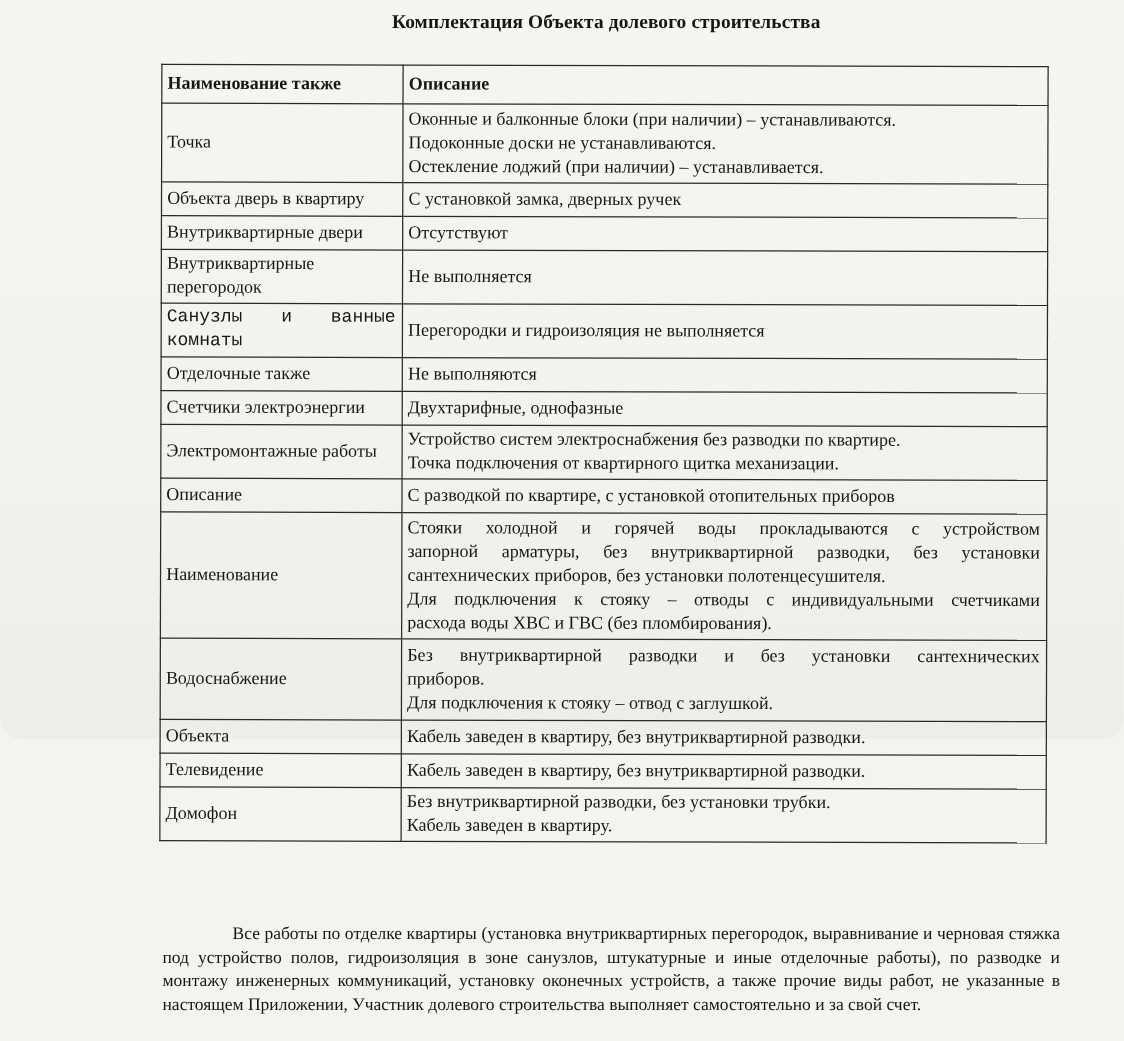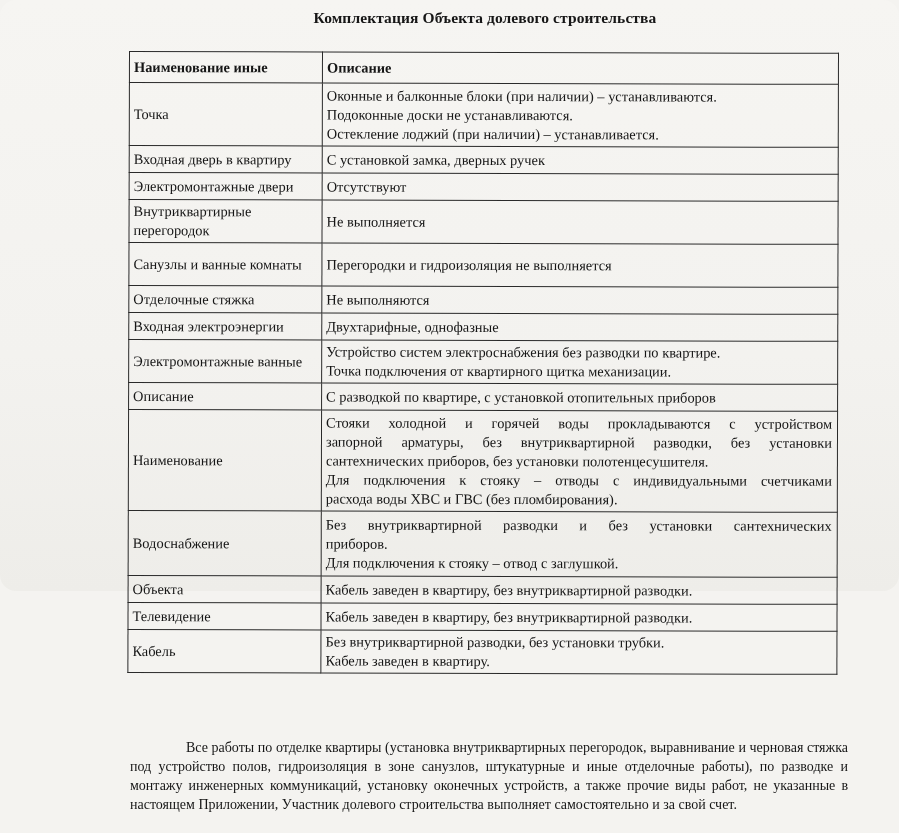--- a/index.html
+++ b/index.html
@@ -54,20 +54,21 @@
     table.spec th {
       font-weight: bold;
       height: 26px;
     }
     td.name {
       width: 183px;
     }
     td.name.justify {
       text-align: justify;
       text-align-last: left;
+      font-family: Liberation Mono, monospace;
     }
     td.desc .line {
       display: block;
     }
     td.desc.justify .line {
       text-align: justify;
       text-align-last: justify;
     }
     td.desc.justify .line.last {
       text-align-last: left;
@@ -92,71 +93,71 @@
 </head>
 <body>
 
 <div class="page">
 
   <div class="title">Комплектация Объекта долевого строительства</div>
 
   <table class="spec">
     <thead>
       <tr>
-        <th>Наименование иные</th>
+        <th>Наименование также</th>
         <th>Описание</th>
       </tr>
     </thead>
     <tbody>
       <tr class="row-okna">
         <td class="name">Точка</td>
         <td class="desc">
           <span class="line">Оконные и балконные блоки  (при наличии)  – устанавливаются.</span>
           <span class="line">Подоконные доски не устанавливаются.</span>
           <span class="line">Остекление лоджий (при наличии) – устанавливается.</span>
         </td>
       </tr>
       <tr class="row-single">
-        <td class="name">Входная дверь в квартиру</td>
+        <td class="name">Объекта дверь в квартиру</td>
         <td class="desc">
           <span class="line">С установкой замка, дверных ручек</span>
         </td>
       </tr>
       <tr class="row-single">
-        <td class="name">Электромонтажные двери</td>
+        <td class="name">Внутриквартирные двери</td>
         <td class="desc">
           <span class="line">Отсутствуют</span>
         </td>
       </tr>
       <tr class="row-double">
         <td class="name">Внутриквартирные перегородок</td>
         <td class="desc">
           <span class="line">Не выполняется</span>
         </td>
       </tr>
       <tr class="row-double">
         <td class="name justify">Санузлы и ванные комнаты</td>
         <td class="desc">
           <span class="line">Перегородки и гидроизоляция не выполняется</span>
         </td>
       </tr>
       <tr class="row-single">
-        <td class="name">Отделочные стяжка</td>
+        <td class="name">Отделочные также</td>
         <td class="desc">
           <span class="line">Не выполняются</span>
         </td>
       </tr>
       <tr class="row-single">
-        <td class="name">Входная электроэнергии</td>
+        <td class="name">Счетчики электроэнергии</td>
         <td class="desc">
           <span class="line">Двухтарифные, однофазные</span>
         </td>
       </tr>
       <tr class="row-double">
-        <td class="name">Электромонтажные ванные</td>
+        <td class="name">Электромонтажные работы</td>
         <td class="desc">
           <span class="line">Устройство систем электроснабжения без разводки по квартире.</span>
           <span class="line">Точка подключения от квартирного щитка механизации.</span>
         </td>
       </tr>
       <tr class="row-single">
         <td class="name">Описание</td>
         <td class="desc">
           <span class="line">С разводкой по квартире, с установкой отопительных приборов</span>
         </td>
@@ -185,21 +186,21 @@
           <span class="line">Кабель заведен в квартиру, без внутриквартирной разводки.</span>
         </td>
       </tr>
       <tr class="row-single">
         <td class="name">Телевидение</td>
         <td class="desc">
           <span class="line">Кабель заведен в квартиру, без внутриквартирной разводки.</span>
         </td>
       </tr>
       <tr class="row-intercom">
-        <td class="name">Кабель</td>
+        <td class="name">Домофон</td>
         <td class="desc">
           <span class="line">Без внутриквартирной разводки, без установки трубки.</span>
           <span class="line">Кабель заведен в квартиру.</span>
         </td>
       </tr>
     </tbody>
   </table>
 
   <p class="note">Все работы по отделке квартиры (установка внутриквартирных перегородок, выравнивание и черновая стяжка под устройство полов, гидроизоляция в зоне санузлов, штукатурные и иные отделочные работы), по разводке и монтажу инженерных коммуникаций, установку оконечных устройств, а также прочие виды работ, не указанные в настоящем Приложении, Участник долевого строительства выполняет самостоятельно и за свой счет.</p>
 

